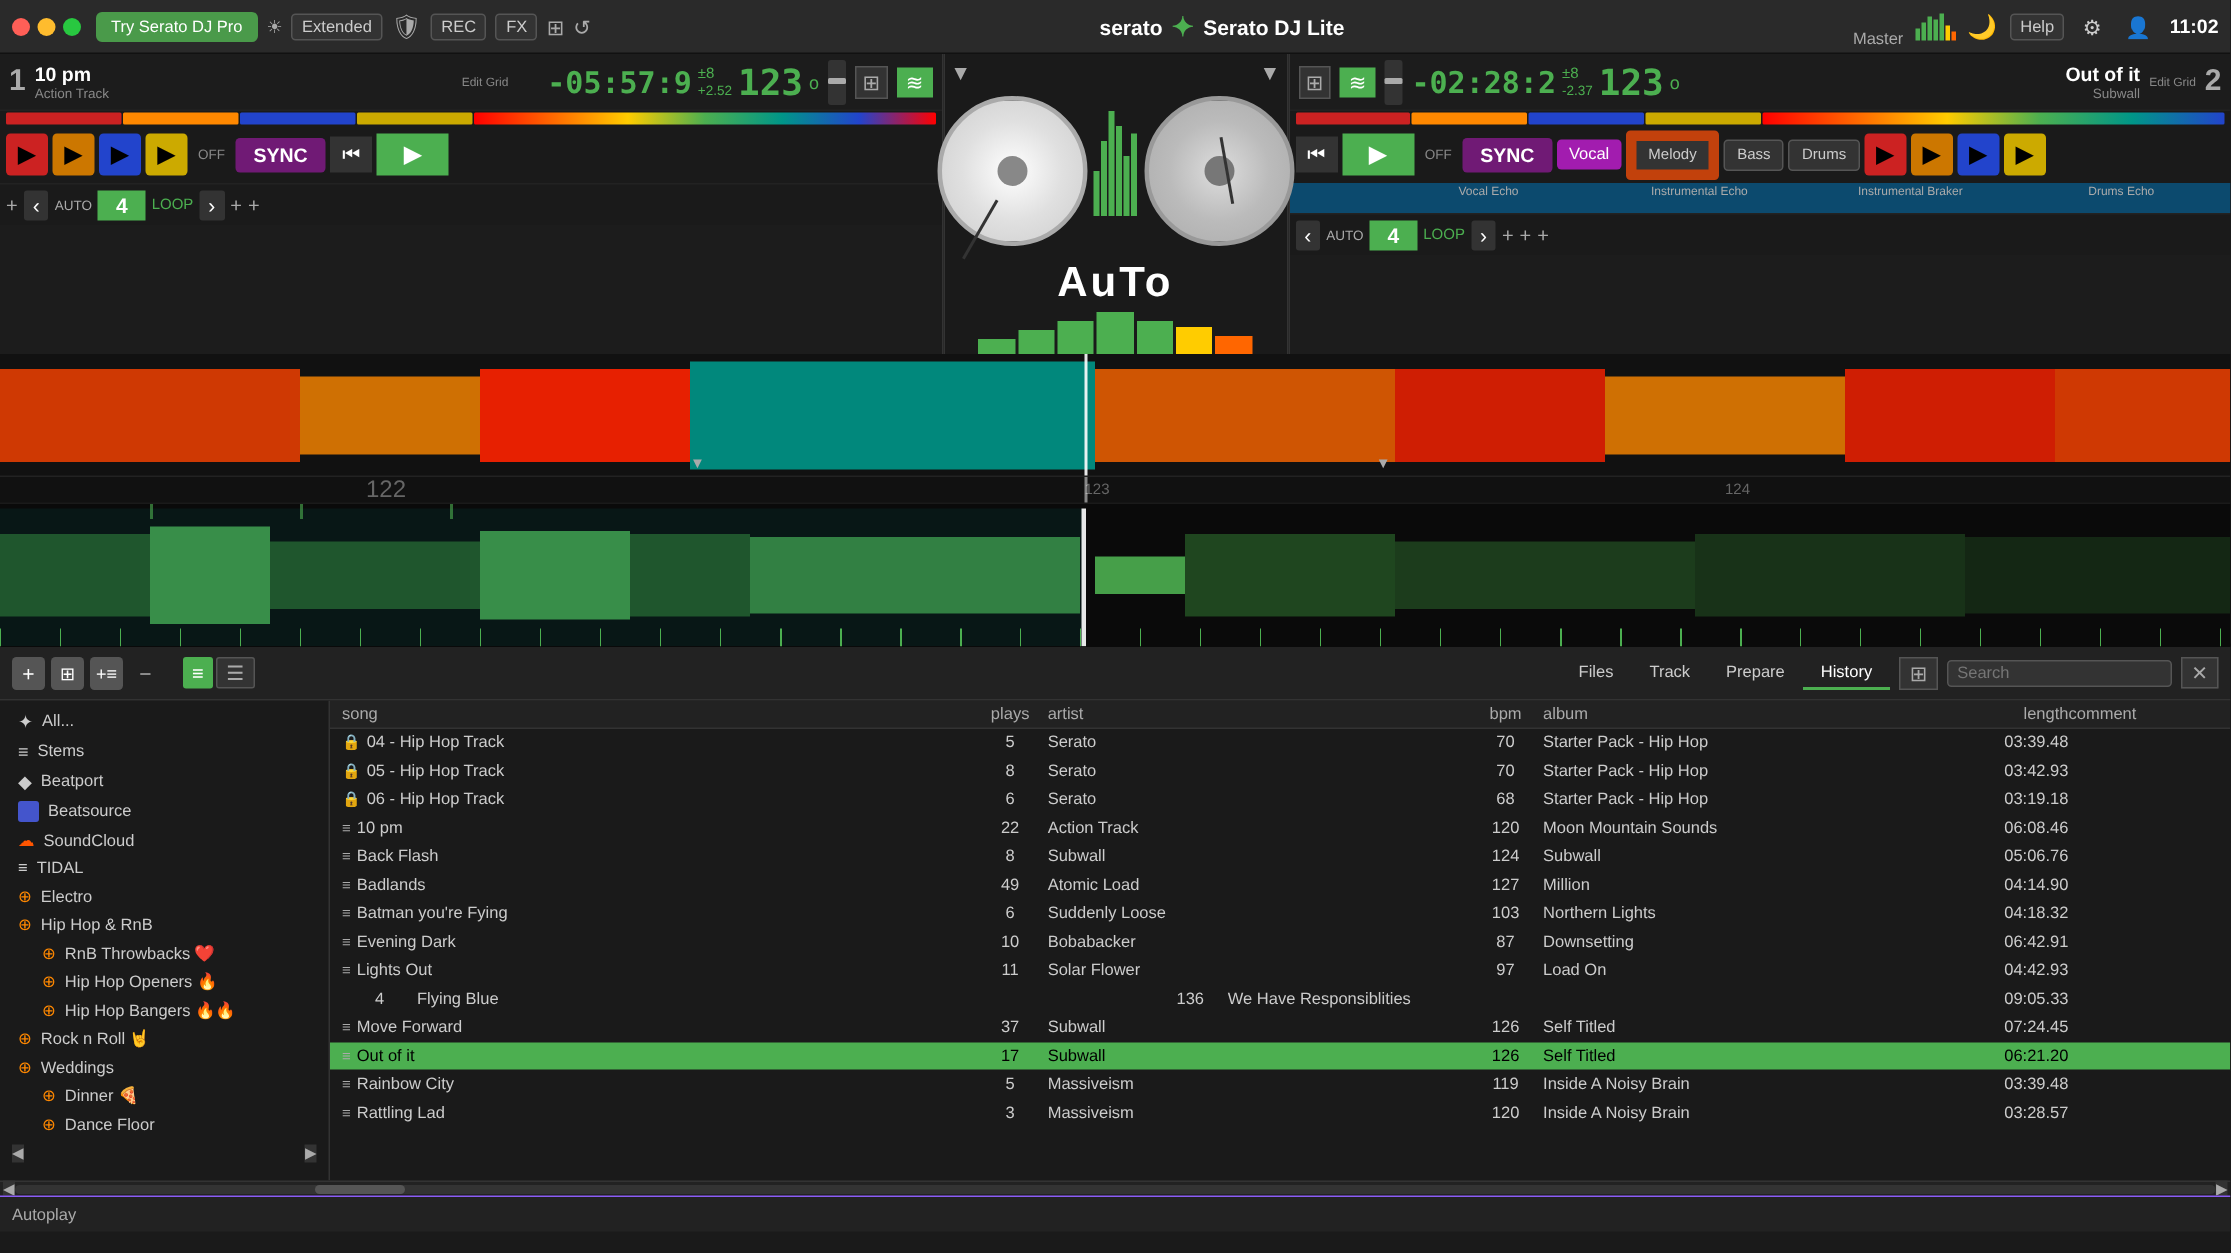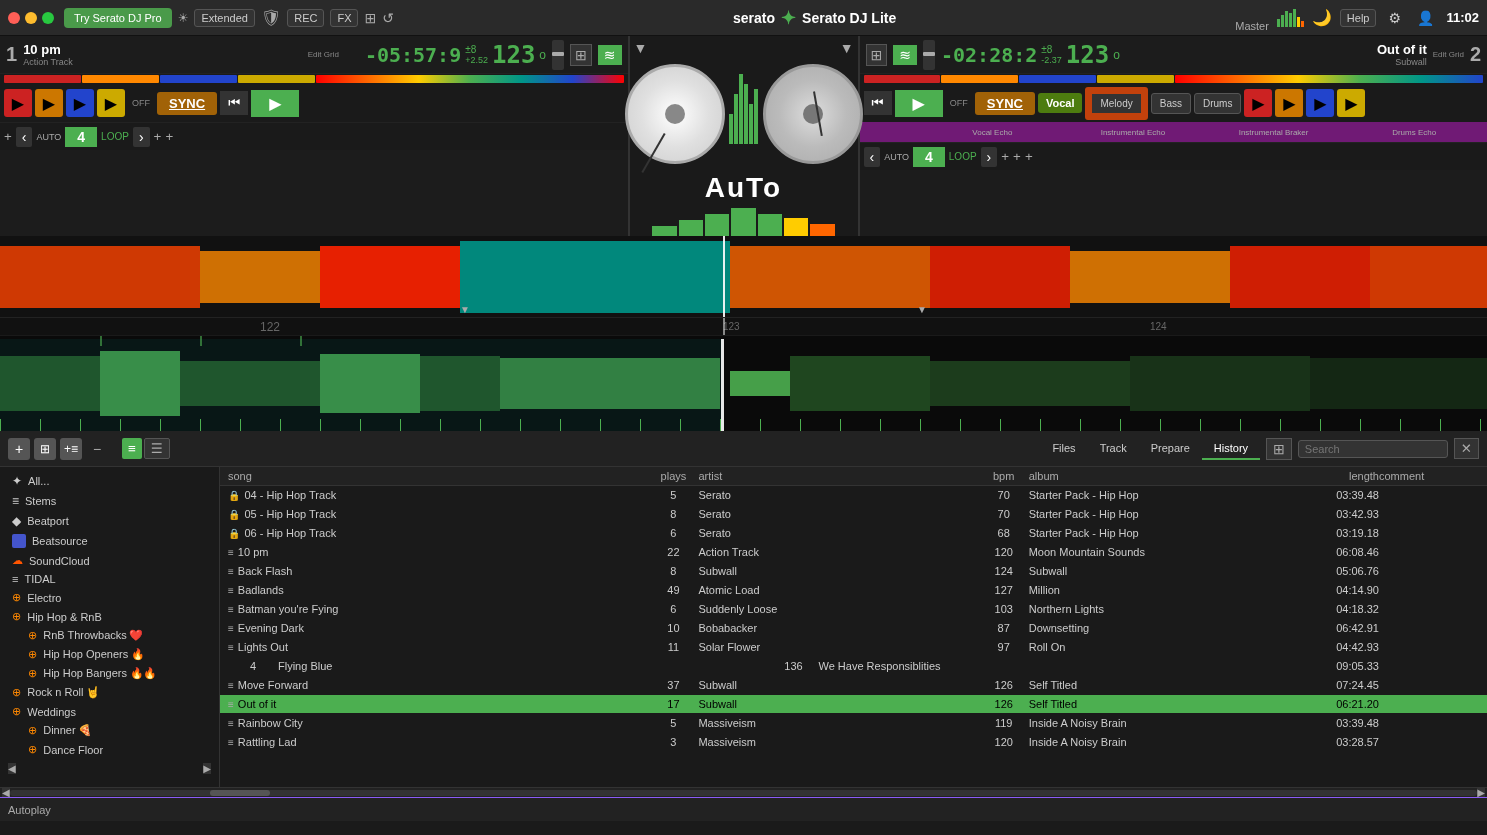--- a/index.html
+++ b/index.html
@@ -28,21 +28,21 @@
     .master-label { color: #aaa; margin-top: 16px; }
     .time-display { font-size: 13px; font-weight: bold; }
     .icon-btn { background: none; border: none; color: #ccc; cursor: pointer; font-size: 14px; padding: 2px 4px; }
     .vumeter { display: flex; gap: 1px; align-items: flex-end; height: 18px; }
     .vumeter-bar { width: 3px; background: #4caf50; }
     .cue-btn { width: 28px; height: 28px; border: none; border-radius: 3px; cursor: pointer; font-size: 16px; display: flex; align-items: center; justify-content: center; }
     .cue-red { background: #cc2222; }
     .cue-orange { background: #cc7700; }
     .cue-blue { background: #2244cc; }
     .cue-yellow { background: #ccaa00; }
-    .sync-btn { background: #a16207; color: #fff; border: none; padding: 4px 12px; border-radius: 3px; font-size: 13px; font-weight: bold; cursor: pointer; text-decoration: underline; }
+    .sync-btn { background: #701a75; color: #fff; border: none; padding: 4px 12px; border-radius: 3px; font-size: 13px; font-weight: bold; cursor: pointer; }
     .loop-arrow { background: #333; border: none; color: #fff; padding: 2px 6px; border-radius: 2px; cursor: pointer; font-size: 14px; }
 
     
     .library { height: 390px; background: #1a1a1a; display: flex; flex-direction: column; }
     .library-toolbar { height: 36px; background: #222; display: flex; align-items: center; padding: 0 8px; gap: 6px; border-bottom: 1px solid #333; }
     .lib-toolbar-btn { background: #333; border: 1px solid #555; color: #ccc; padding: 2px 6px; border-radius: 3px; cursor: pointer; font-size: 11px; }
     .library-main { display: flex; flex: 1; overflow: hidden; }
     .sidebar { width: 220px; background: #1a1a1a; border-right: 1px solid #333; overflow-y: auto; padding: 4px 0; }
     .sidebar-item { padding: 3px 12px; cursor: pointer; display: flex; align-items: center; gap: 6px; font-size: 11px; color: #ccc; }
     .sidebar-item-icon { font-size: 12px; }
@@ -255,31 +255,31 @@
       <div style="flex:1; height:8px; background:#ccaa00; border-radius:1px;"></div>
       <div style="flex:4; height:8px; background:linear-gradient(to right,#ff0000,#ff6600,#ffcc00,#4caf50,#009688,#2244cc); border-radius:1px;"></div>
     </div>
 
     <div style="display:flex; align-items:center; padding:3px 4px; gap:3px; background:#1a1a1a; height:38px;">
       <button style="background:#333; border:none; color:#fff; padding:4px 8px; cursor:pointer;">⏮</button>
       <button style="background:#4caf50; border:none; color:#fff; padding:4px 18px; cursor:pointer; font-size:16px;">▶</button>
       <span style="font-size:9px; color:#888; margin:0 4px;">OFF</span>
       <button class="sync-btn">SYNC</button>
 
-      <button style="background:#4d7c0f; border:none; color:#fff; padding:4px 8px; font-size:11px; cursor:pointer; border-radius:3px;font-weight:bold;">Vocal</button>
+      <button style="background:#a21caf; border:none; color:#fff; padding:4px 8px; font-size:11px; cursor:pointer; border-radius:3px;">Vocal</button>
       <button style="background:#333; border:7px solid #c2410c; color:#ccc; padding:4px 8px; font-size:10px; cursor:pointer; border-radius:3px;">Melody</button>
       <button style="background:#333; border:1px solid #555; color:#ccc; padding:4px 8px; font-size:10px; cursor:pointer; border-radius:3px;">Bass</button>
       <button style="background:#333; border:1px solid #555; color:#ccc; padding:4px 8px; font-size:10px; cursor:pointer; border-radius:3px;">Drums</button>
       <button class="cue-btn cue-red">▶</button>
       <button class="cue-btn cue-orange">▶</button>
       <button class="cue-btn cue-blue">▶</button>
       <button class="cue-btn cue-yellow">▶</button>
     </div>
 
-    <div style="display:flex; align-items:center; padding:1px 4px; gap:3px; background:#701a75; height:20px;">
+    <div style="display:flex; align-items:flex-start; padding:1px 4px; gap:3px; background:#0c4a6e; height:20px;">
       <div style="flex:1; display:flex; gap:3px; margin-left:60px;">
         <span style="font-size:8px; color:#aaa; flex:1; text-align:center;">Vocal Echo</span>
         <span style="font-size:8px; color:#aaa; flex:1; text-align:center;">Instrumental Echo</span>
         <span style="font-size:8px; color:#aaa; flex:1; text-align:center;">Instrumental Braker</span>
         <span style="font-size:8px; color:#aaa; flex:1; text-align:center;">Drums Echo</span>
       </div>
     </div>
 
     <div style="display:flex; align-items:center; padding:2px 4px; gap:4px; background:#1a1a1a; height:28px; border-top:1px solid #222;">
       <button class="loop-arrow">‹</button>
@@ -313,21 +313,21 @@
       <rect x="1370" y="10" width="117" height="62" fill="#ff4400" opacity="0.8"></rect>
 
       <rect x="723" y="0" width="2" height="82" fill="white" opacity="0.9"></rect>
     </svg>
 
     <span style="position:absolute; bottom:2px; left:460px; color:#aaa; font-size:10px;">▼</span>
     <span style="position:absolute; bottom:2px; right:560px; color:#aaa; font-size:10px;">▼</span>
   </div>
 
   <div style="height:18px; background:#111; display:flex; align-items:center; position:relative; border-bottom:1px solid #1a1a1a;">
-    <span style="position:absolute; left:260px; color:#666; font-size:12px;text-align:right;">122</span>
+    <span style="position:absolute; left:244px; color:#666; font-size:16px;text-align:right;">122</span>
     <span style="position:absolute; left:723px; color:#666; font-size:10px;">123</span>
     <span style="position:absolute; left:1150px; color:#666; font-size:10px;">124</span>
     <div style="position:absolute; left:723px; width:2px; top:0; bottom:0; background:#fff; opacity:0.5;"></div>
   </div>
 
   <div style="height:95px; position:relative; overflow:hidden; background:#0a0a0a;">
     <svg width="1487" height="95" style="position:absolute; top:0; left:0;">
 
       <rect x="0" y="20" width="100" height="55" fill="#2d6e2d" opacity="0.7"></rect>
       <rect x="100" y="15" width="80" height="65" fill="#4caf50" opacity="0.8"></rect>
@@ -567,21 +567,21 @@
     <div class="col-comment" style="color:#ccc;"></div>
   </div>
           <div class="track-row">
     <div class="col-song" style="color:#ccc;">
       <span style="font-size:10px; color:#aaa;">≡</span>
       <span>Lights Out</span>
     </div>
     <div class="col-plays" style="color:#ccc;">11</div>
     <div class="col-artist" style="color:#ccc;">Solar Flower</div>
     <div class="col-bpm" style="color:#ccc;">97</div>
-    <div class="col-album" style="color:#ccc;">Roll On</div>
+    <div class="col-album" style="color:#ccc;">Load On</div>
     <div class="col-length" style="color:#ccc;">04:42.93</div>
     <div class="col-comment" style="color:#ccc;"></div>
   </div>
           <div class="track-row">
     <div class="col-plays" style="color:#ccc;">4</div>
     <div class="col-artist" style="color:#ccc;">Flying Blue</div>
     <div class="col-bpm" style="color:#ccc;">136</div>
     <div class="col-album" style="color:#ccc;">We Have Responsiblities</div>
     <div class="col-length" style="color:#ccc;">09:05.33</div>
     <div class="col-comment" style="color:#ccc;"></div>

